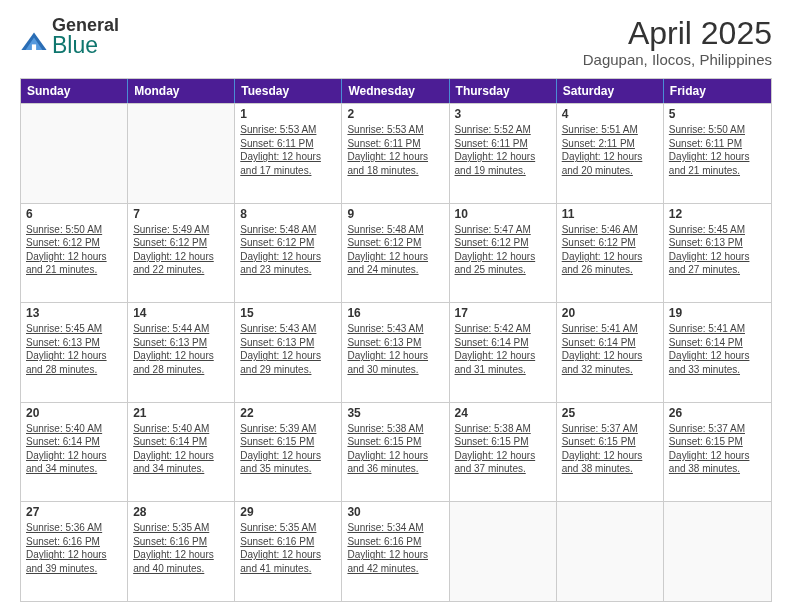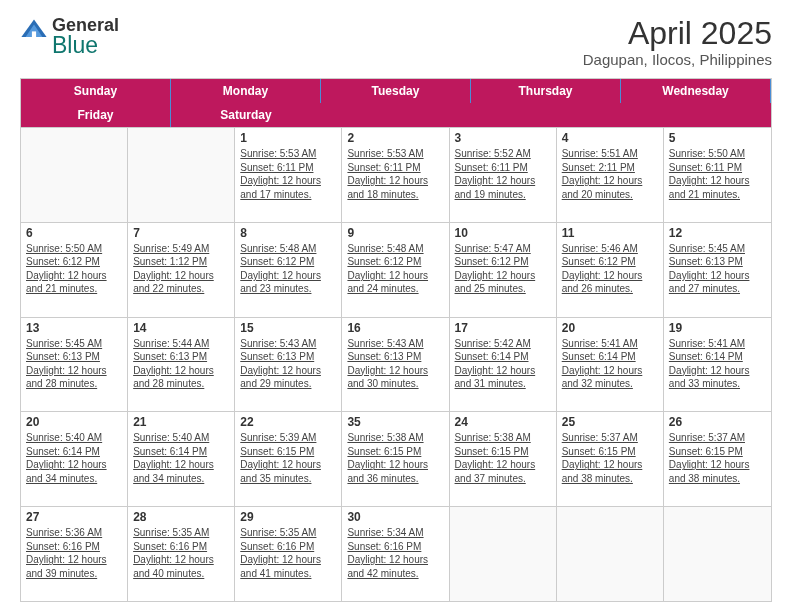--- a/index.html
+++ b/index.html
@@ -18,21 +18,21 @@
       flex-direction: column;
     }
     .header {
       display: flex;
       justify-content: space-between;
       align-items: flex-start;
       margin-bottom: 10px;
     }
     .logo {
       display: flex;
-      align-items: flex-start;
+      align-items: flex-end;
     }
     .logo-text {
       display: flex;
       flex-direction: column;
       line-height: 1;
     }
     .logo-general {
       font-size: 18px;
       font-weight: bold;
       color: #333;
@@ -61,23 +61,22 @@
       color: #555;
     }
     .calendar {
       flex: 1;
       display: flex;
       flex-direction: column;
       border: 1px solid #ccc;
     }
     .cal-header {
       display: grid;
-      grid-template-columns: repeat(5, 1fr);
-      background: #be185d;
-      text-align: center;
+      grid-template-columns: repeat(7, 1fr);
+      background: #4c1d95;
     }
     .cal-header-cell {
       color: #fff;
       font-size: 12px;
       font-weight: bold;
       padding: 5px 6px;
       border-right: 1px solid #4a8dd5;
     }
     .cal-header-cell:last-child {
       border-right: none;
@@ -140,24 +139,24 @@
       <div class="main-title">April 2025</div>
       <div class="subtitle">Dagupan, Ilocos, Philippines</div>
     </div>
   </div>
 
   <div class="calendar">
     <div class="cal-header">
     <div class="cal-header-cell">Sunday</div>
         <div class="cal-header-cell">Monday</div>
         <div class="cal-header-cell">Tuesday</div>
+        <div class="cal-header-cell">Wednesday</div>
         <div class="cal-header-cell">Thursday</div>
-        <div class="cal-header-cell">Wednesday</div>
+        <div class="cal-header-cell">Saturday</div>
         <div class="cal-header-cell">Friday</div>
-        <div class="cal-header-cell">Saturday</div>
       </div>
     <div class="cal-body">
     <div class="cal-week">
           <div class="cal-cell empty"></div>
           <div class="cal-cell empty"></div>
           <div class="cal-cell">
             <div class="day-num">1</div>
             <div class="day-info">Sunrise: 5:53 AM
 Sunset: 6:11 PM
 Daylight: 12 hours and 17 minutes.</div>
@@ -190,21 +189,21 @@
         <div class="cal-week">
           <div class="cal-cell">
             <div class="day-num">6</div>
             <div class="day-info">Sunrise: 5:50 AM
 Sunset: 6:12 PM
 Daylight: 12 hours and 21 minutes.</div>
           </div>
           <div class="cal-cell">
             <div class="day-num">7</div>
             <div class="day-info">Sunrise: 5:49 AM
-Sunset: 1:12 PM
+Sunset: 6:12 PM
 Daylight: 12 hours and 22 minutes.</div>
           </div>
           <div class="cal-cell">
             <div class="day-num">8</div>
             <div class="day-info">Sunrise: 5:48 AM
 Sunset: 6:12 PM
 Daylight: 12 hours and 23 minutes.</div>
           </div>
           <div class="cal-cell">
             <div class="day-num">9</div>

